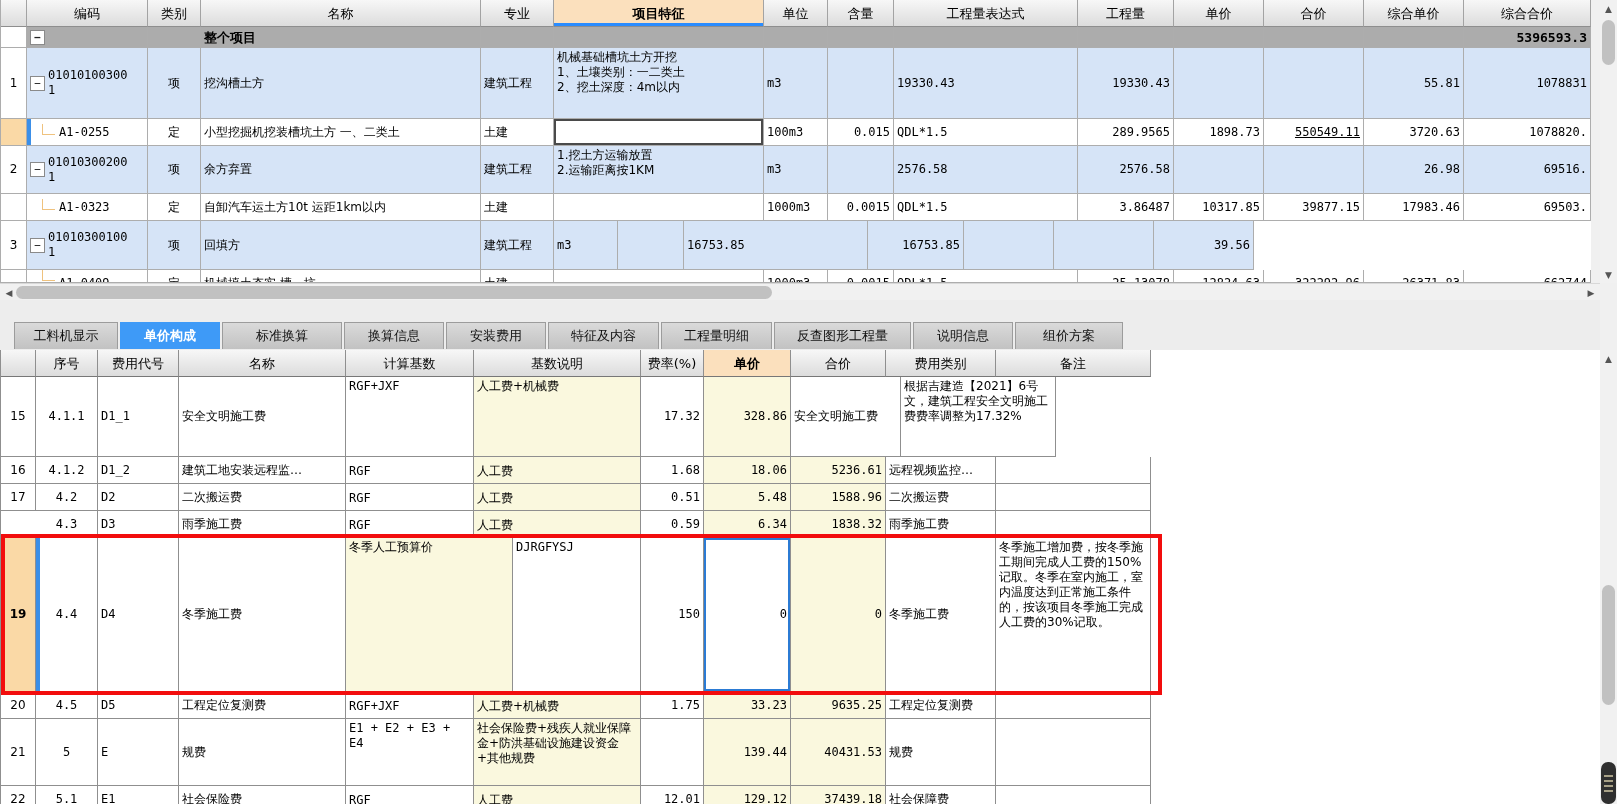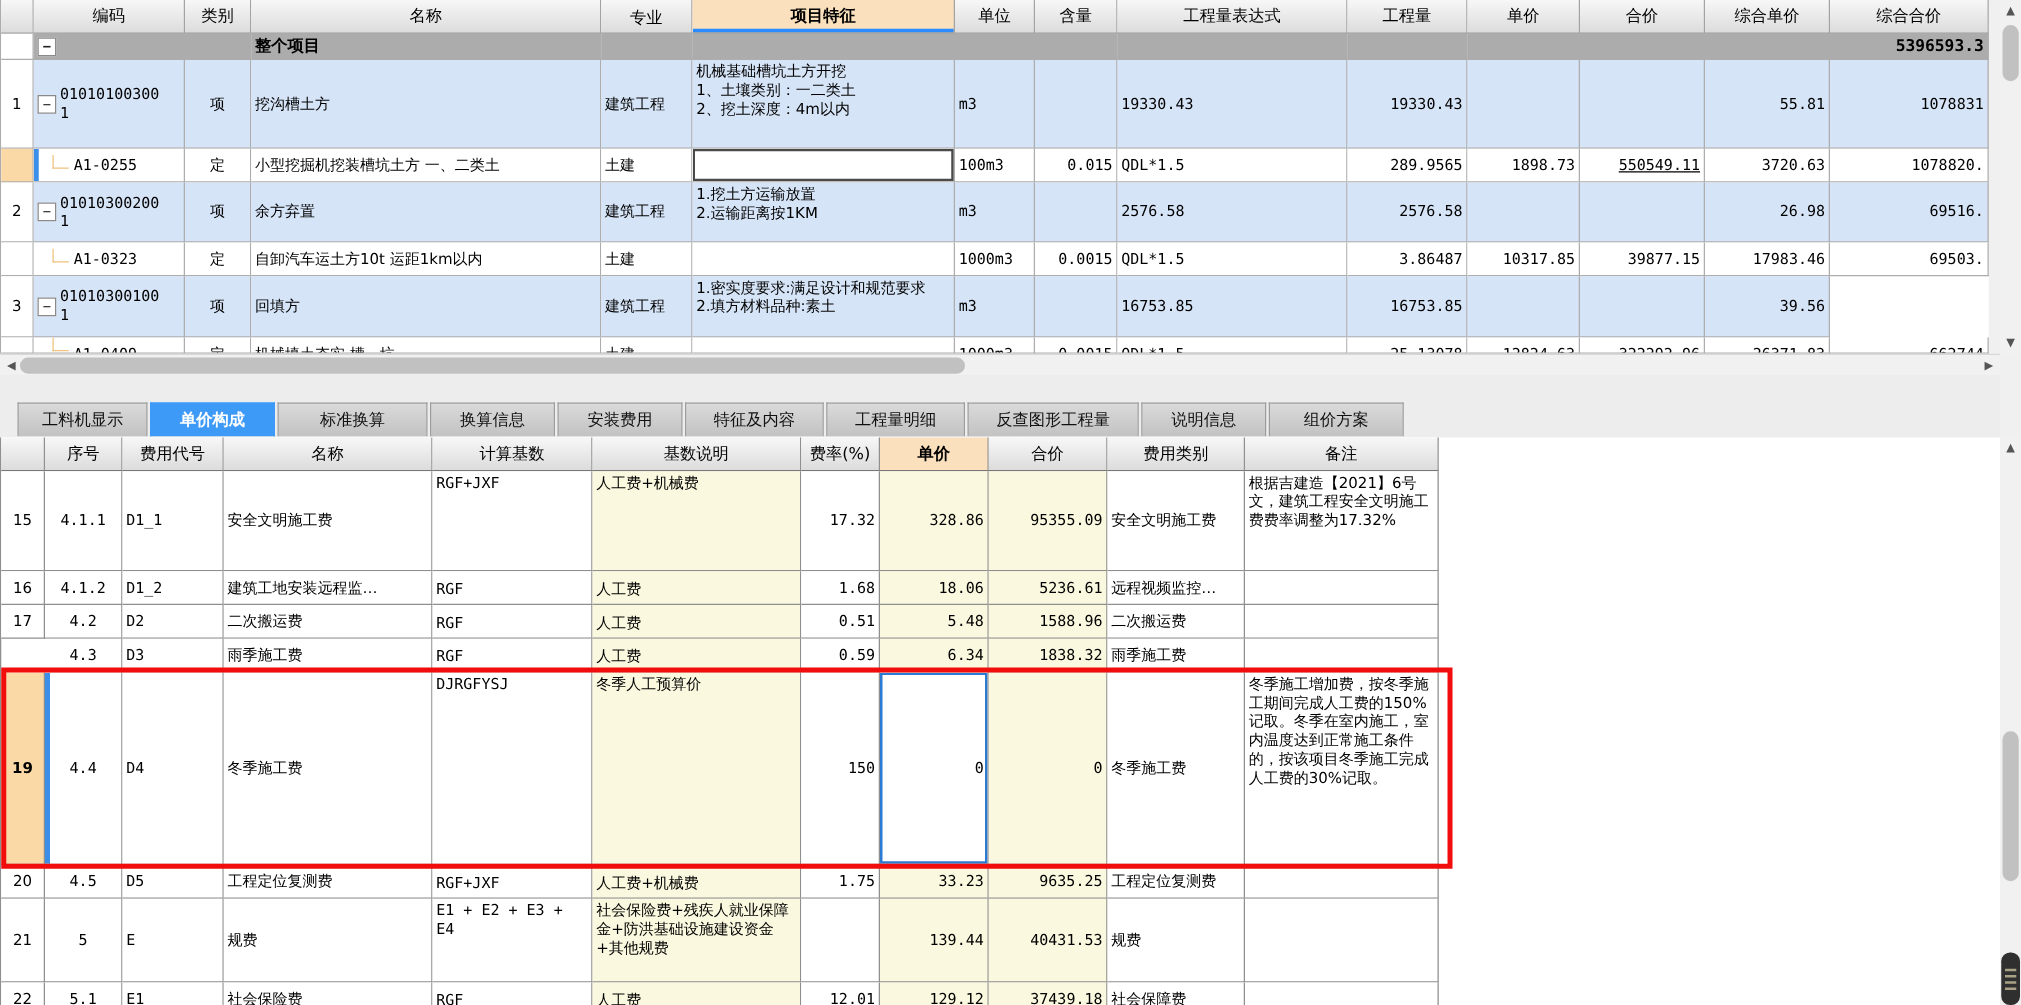--- a/index.html
+++ b/index.html
@@ -76,21 +76,21 @@
 <body>
 
 <div id="app">
 
   <div id="top-table">
     <div class="trow thead">
       <div class="cell" style="width: 26px; flex: 0 0 auto;"></div>
       <div class="cell" style="width: 121px; flex: 0 0 auto;">编码</div>
       <div class="cell" style="width: 53px; flex: 0 0 auto;">类别</div>
       <div class="cell" style="width: 280px; flex: 0 0 auto;">名称</div>
-      <div class="cell" style="width: 73px; flex: 0 0 auto; font-family: Liberation Serif, serif;">专业</div>
+      <div class="cell" style="width: 73px; flex: 0 0 auto;">专业</div>
       <div class="cell hl-col" style="width: 210px; flex: 0 0 auto;">项目特征</div>
       <div class="cell" style="width: 64px; flex: 0 0 auto;">单位</div>
       <div class="cell" style="width: 66px; flex: 0 0 auto;">含量</div>
       <div class="cell" style="width: 184px; flex: 0 0 auto;">工程量表达式</div>
       <div class="cell" style="width: 96px; flex: 0 0 auto;">工程量</div>
       <div class="cell" style="width: 90px; flex: 0 0 auto;">单价</div>
       <div class="cell" style="width: 100px; flex: 0 0 auto;">合价</div>
       <div class="cell" style="width: 100px; flex: 0 0 auto;">综合单价</div>
       <div class="cell" style="width: 127px; flex: 0 0 auto;">综合合价</div>
     </div>
@@ -195,22 +195,20 @@
         </div>
         <div class="trow item" style="height: 49px;">
           <div class="cell ac" style="width: 26px; flex: 0 0 auto;">3</div>
           <div class="cell al mono" style="width: 121px; flex: 0 0 auto;">
             <span class="exp">−</span>
             <span class="code-text">010103001001</span>
           </div>
           <div class="cell ac" style="width: 53px; flex: 0 0 auto;">项</div>
           <div class="cell al" style="width: 280px; flex: 0 0 auto;">回填方</div>
           <div class="cell al" style="width: 73px; flex: 0 0 auto;">建筑工程</div>
-          <div class="cell al pre" style="width: 210px; flex: 0 0 auto;">1.密实度要求:满足设计和规范要求
-2.填方材料品种:素土</div>
           <div class="cell al mono" style="width: 64px; flex: 0 0 auto;">m3</div>
           <div class="cell ar mono" style="width: 66px; flex: 0 0 auto;"></div>
           <div class="cell al mono" style="width: 184px; flex: 0 0 auto;">16753.85</div>
           <div class="cell ar mono" style="width: 96px; flex: 0 0 auto;">16753.85</div>
           <div class="cell ar mono" style="width: 90px; flex: 0 0 auto;"></div>
           <div class="cell ar mono" style="width: 100px; flex: 0 0 auto;"></div>
           <div class="cell ar mono" style="width: 100px; flex: 0 0 auto;">39.56</div>
         </div>
         <div class="trow sub cut" style="height: 13px;">
           <div class="cell ac" style="width: 26px; flex: 0 0 auto;"></div>
@@ -279,21 +277,20 @@
     <div id="bottom-body">
         <div class="brow" style="height: 80px;">
           <div class="cell ac" style="width: 35px; flex: 0 0 auto;">15</div>
           <div class="cell ac mono" style="width: 62px; flex: 0 0 auto;">4.1.1</div>
           <div class="cell al mono" style="width: 81px; flex: 0 0 auto;">D1_1</div>
           <div class="cell al" style="width: 167px; flex: 0 0 auto;">安全文明施工费</div>
           <div class="cell al mono pre" style="width: 128px; flex: 0 0 auto; align-items: flex-start;">RGF+JXF</div>
           <div class="cell al ycell pre" style="width: 167px; flex: 0 0 auto; align-items: flex-start;">人工费+机械费</div>
           <div class="cell ar mono" style="width: 63px; flex: 0 0 auto;">17.32</div>
           <div class="cell ar mono ycell" style="width: 87px; flex: 0 0 auto;">328.86</div>
-          <div class="cell ar mono ycell" style="width: 95px; flex: 0 0 auto;">95355.09</div>
           <div class="cell al" style="width: 110px; flex: 0 0 auto;">安全文明施工费</div>
           <div class="cell al pre" style="width: 155px; flex: 0 0 auto; align-items: flex-start;">根据吉建造【2021】6号文，建筑工程安全文明施工费费率调整为17.32%</div>
         </div>
         <div class="brow" style="height: 27px;">
           <div class="cell ac" style="width: 35px; flex: 0 0 auto;">16</div>
           <div class="cell ac mono" style="width: 62px; flex: 0 0 auto;">4.1.2</div>
           <div class="cell al mono" style="width: 81px; flex: 0 0 auto;">D1_2</div>
           <div class="cell al" style="width: 167px; flex: 0 0 auto;">建筑工地安装远程监…</div>
           <div class="cell al mono pre" style="width: 128px; flex: 0 0 auto; align-items: center;">RGF</div>
           <div class="cell al ycell pre" style="width: 167px; flex: 0 0 auto; align-items: center;">人工费</div>
@@ -327,22 +324,22 @@
           <div class="cell ar mono ycell" style="width: 87px; flex: 0 0 auto;">6.34</div>
           <div class="cell ar mono ycell" style="width: 95px; flex: 0 0 auto;">1838.32</div>
           <div class="cell al" style="width: 110px; flex: 0 0 auto;">雨季施工费</div>
           <div class="cell al pre" style="width: 155px; flex: 0 0 auto; align-items: center;"></div>
         </div>
         <div class="brow b19" style="height: 154px;">
           <div class="cell ac selnum" style="width: 35px; flex: 0 0 auto; font-weight: bold;">19</div>
           <div class="cell ac mono selstrip" style="width: 62px; flex: 0 0 auto;">4.4</div>
           <div class="cell al mono" style="width: 81px; flex: 0 0 auto;">D4</div>
           <div class="cell al" style="width: 167px; flex: 0 0 auto;">冬季施工费</div>
+          <div class="cell al ycell pre" style="width: 167px; flex: 0 0 auto; align-items: flex-start;">冬季人工预算价</div>
           <div class="cell al mono pre" style="width: 128px; flex: 0 0 auto; align-items: flex-start;">DJRGFYSJ</div>
-          <div class="cell al ycell pre" style="width: 167px; flex: 0 0 auto; align-items: flex-start;">冬季人工预算价</div>
           <div class="cell ar mono" style="width: 63px; flex: 0 0 auto;">150</div>
           <div class="cell ar mono focus-blue" style="width: 87px; flex: 0 0 auto;">0</div>
           <div class="cell ar mono ycell" style="width: 95px; flex: 0 0 auto;">0</div>
           <div class="cell al" style="width: 110px; flex: 0 0 auto;">冬季施工费</div>
           <div class="cell al pre" style="width: 155px; flex: 0 0 auto; align-items: flex-start;">冬季施工增加费，按冬季施工期间完成人工费的150%记取。冬季在室内施工，室内温度达到正常施工条件的，按该项目冬季施工完成人工费的30%记取。</div>
         </div>
         <div class="brow" style="height: 27px;">
           <div class="cell ac" style="width: 35px; flex: 0 0 auto;">20</div>
           <div class="cell ac mono" style="width: 62px; flex: 0 0 auto;">4.5</div>
           <div class="cell al mono" style="width: 81px; flex: 0 0 auto;">D5</div>

